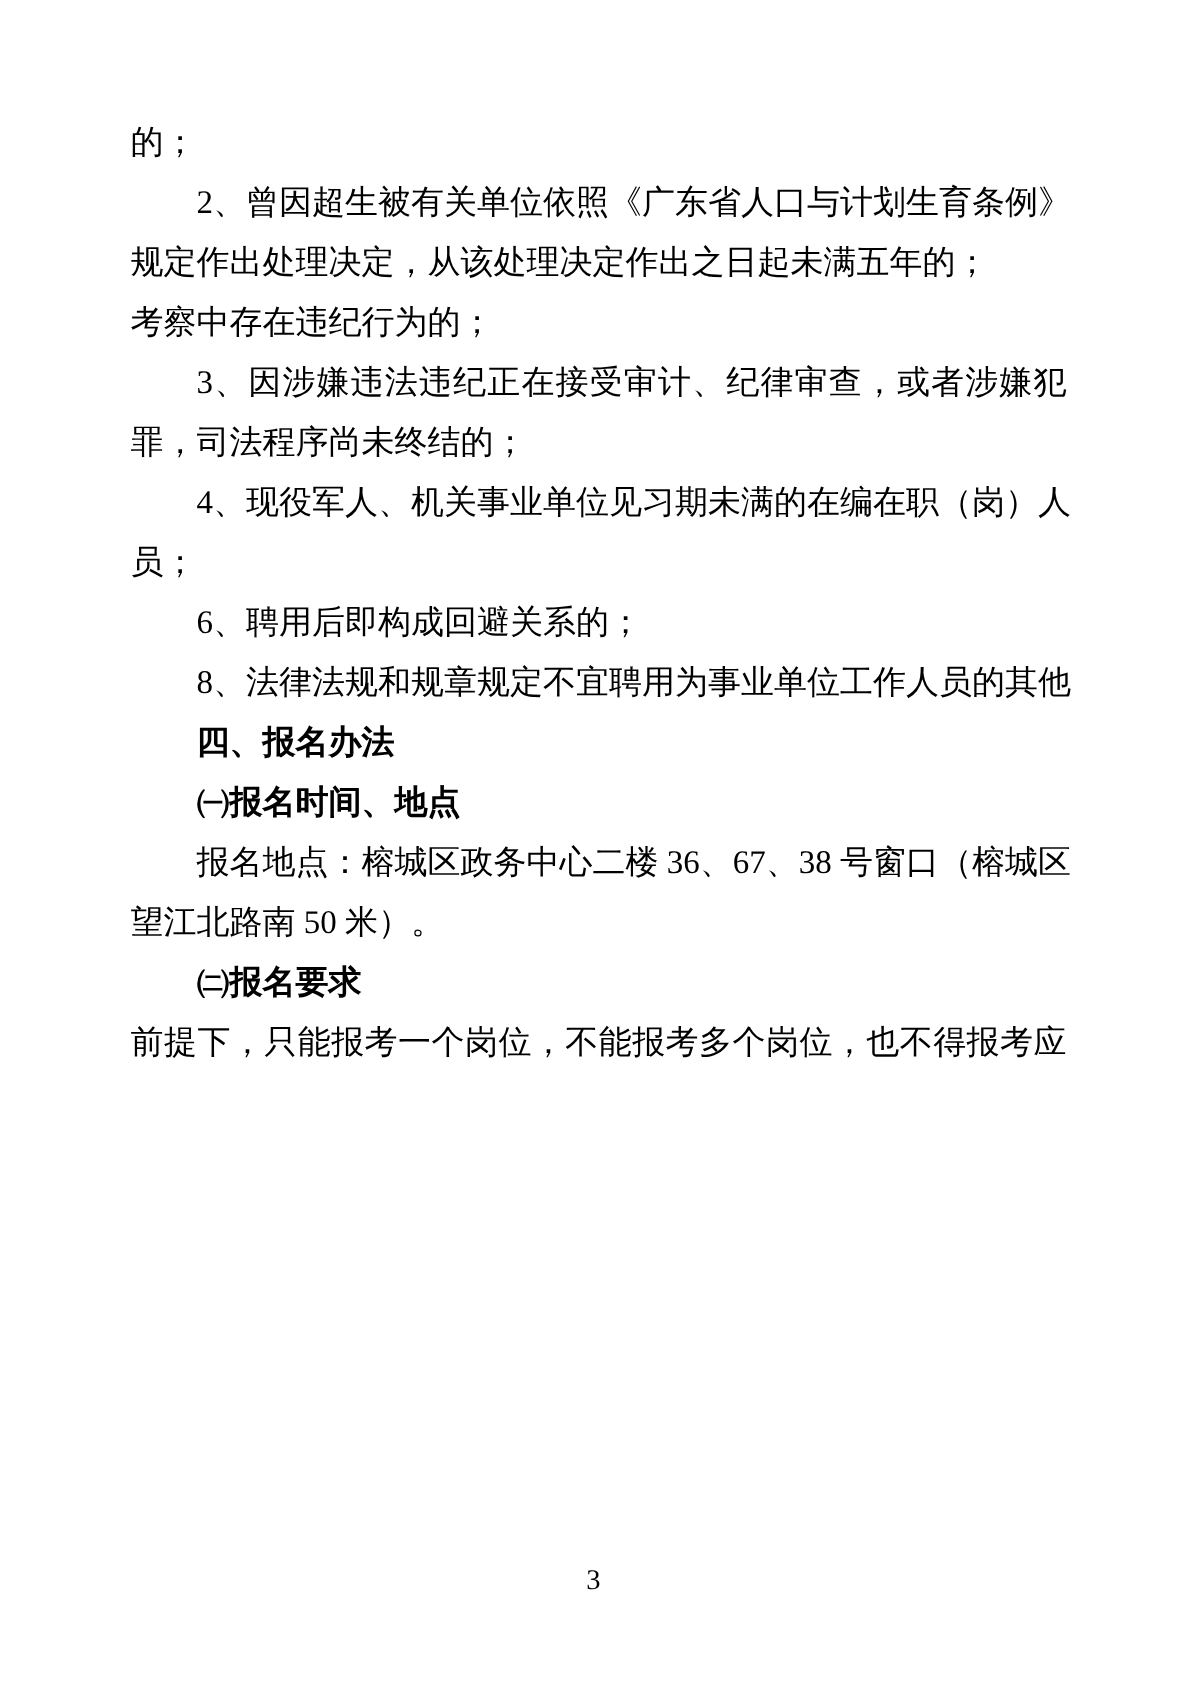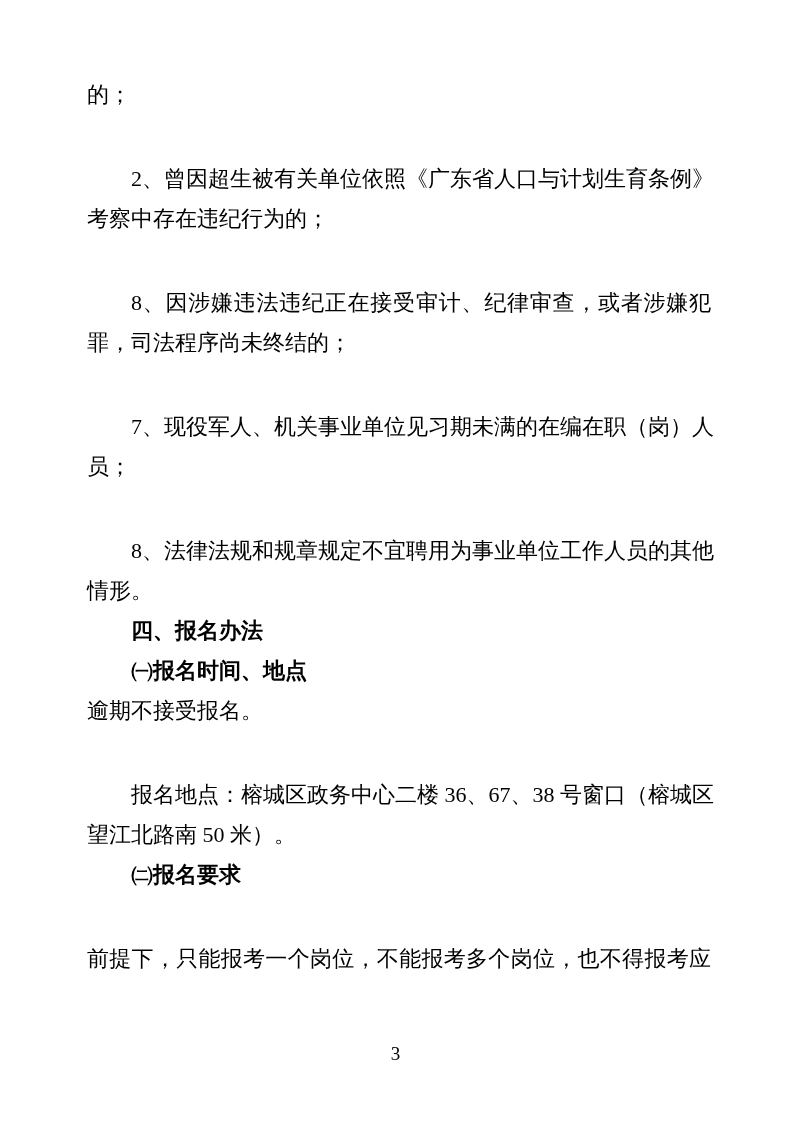--- a/index.html
+++ b/index.html
@@ -28,21 +28,20 @@
     font-size: 22px;
     white-space: nowrap;
     text-align: left;
   }
   .ind {
     padding-left: 44px; 
   }
   .full {
     text-align: justify;
     text-align-last: justify;
-    margin-top: 44px;
   }
   .bold {
     font-weight: 700;
   }
   .page-number {
     position: absolute;
     top: 1040px;
     left: 0;
     width: 791px;
     height: 28px;
@@ -52,29 +51,29 @@
     color: #000000;
   }
 </style>
 </head>
 <body>
 
 <div class="page">
   <div class="content">
     <div class="ln">的；</div>
     <div class="ln ind full">2、曾因超生被有关单位依照《广东省人口与计划生育条例》</div>
+    <div class="ln">规定作出处理决定，从该处理决定作出之日起未满五年的；</div>
     <div class="ln">考察中存在违纪行为的；</div>
-    <div class="ln ind full">8、因涉嫌违法违纪正在接受审计、纪律审查，或者涉嫌犯</div>
+    <div class="ln ind full">3、因涉嫌违法违纪正在接受审计、纪律审查，或者涉嫌犯</div>
     <div class="ln">罪，司法程序尚未终结的；</div>
-    <div class="ln ind full">7、现役军人、机关事业单位见习期未满的在编在职（岗）人</div>
+    <div class="ln ind full">4、现役军人、机关事业单位见习期未满的在编在职（岗）人</div>
     <div class="ln">员；</div>
+    <div class="ln ind">6、聘用后即构成回避关系的；</div>
     <div class="ln ind full">8、法律法规和规章规定不宜聘用为事业单位工作人员的其他</div>
-    <div class="ln">情形。</div>
     <div class="ln ind bold">四、报名办法</div>
     <div class="ln ind bold">㈠报名时间、地点</div>
-    <div class="ln">逾期不接受报名。</div>
     <div class="ln ind full">报名地点：榕城区政务中心二楼 36、67、38 号窗口（榕城区</div>
     <div class="ln">望江北路南 50 米）。</div>
     <div class="ln ind bold">㈡报名要求</div>
     <div class="ln full">前提下，只能报考一个岗位，不能报考多个岗位，也不得报考应</div>
   </div>
   <div class="page-number">3</div>
 </div>
 
 </body></html>

